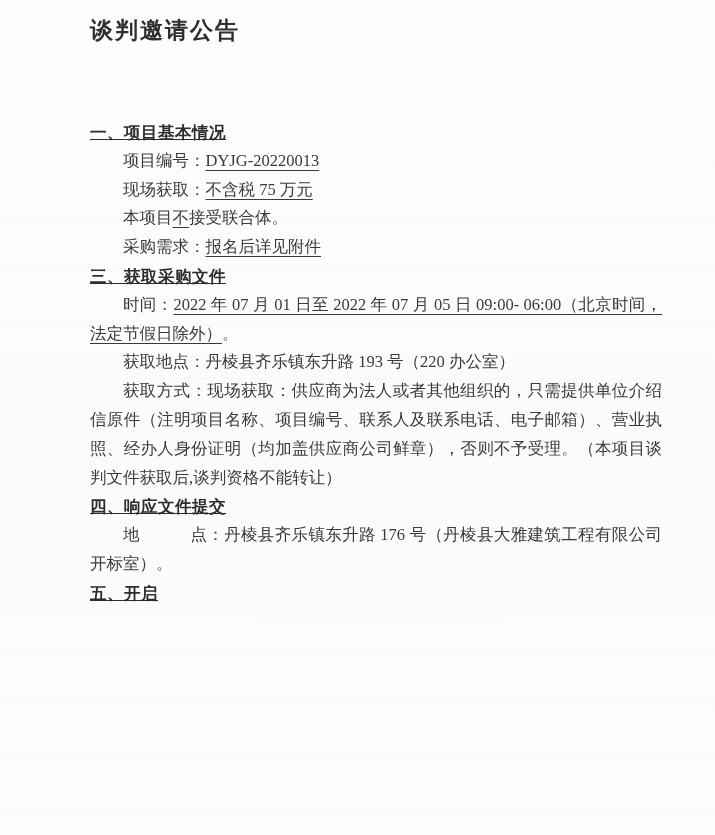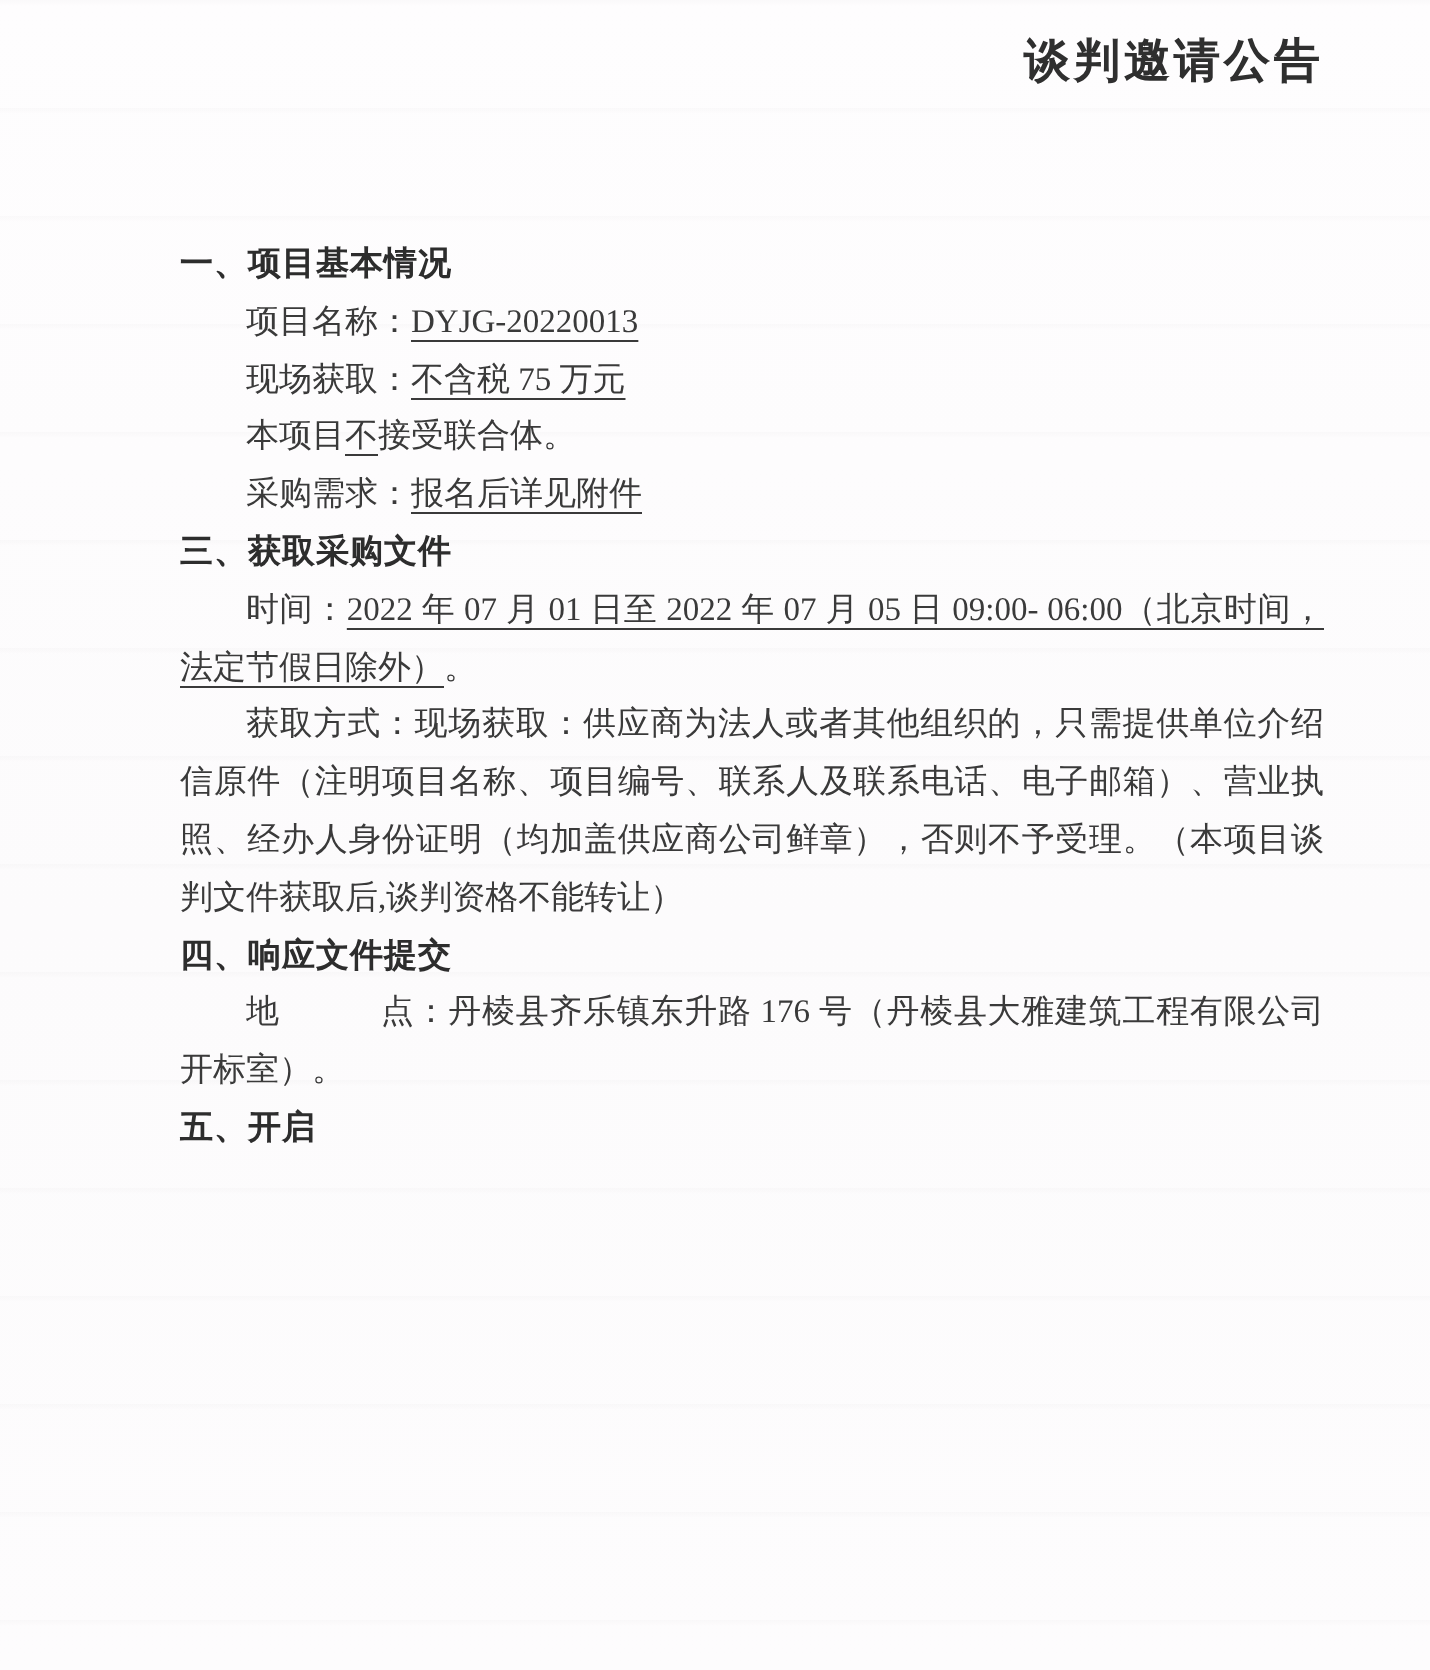--- a/index.html
+++ b/index.html
@@ -29,36 +29,37 @@
     pointer-events: none;
   }
   .doc {
     position: absolute;
     left: 90px;
     top: 14px;
     width: 572px;
   }
   .title {
     margin: 0 0 70px 0;
-    text-align: right;
+    text-align: left;
     font-family: "Liberation Serif", "DejaVu Serif", serif;
     font-size: 23px;
     line-height: 34px;
     font-weight: 700;
     letter-spacing: 2px;
     color: #2f2f2f;
   }
   .sec-heading {
     margin: 0;
     font-family: "Liberation Sans", "DejaVu Sans", sans-serif;
     font-size: 16.5px;
     line-height: 28.8px;
     font-weight: 700;
     letter-spacing: 0.5px;
     color: #2d2d2d;
+    text-decoration: underline;
   }
   .para {
     margin: 0;
     font-family: "Liberation Serif", "DejaVu Serif", serif;
     font-size: 16.5px;
     line-height: 28.8px;
     font-weight: 400;
     color: #3a3a3a;
     text-indent: 2em;
     text-align: justify;
@@ -71,28 +72,29 @@
 </style>
 </head>
 <body>
 
 <div class="paper">
   <div class="doc">
     <h1 class="title">谈判邀请公告</h1>
     <div>
         <section>
           <h2 class="sec-heading">一、项目基本情况</h2>
-          <p class="para"><span class="">项目名称：</span><span class="u">DYJG-20220013</span></p>
+          <p class="para"><span class="">项目编号：</span><span class="u">DYJG-20220013</span></p>
           <p class="para"><span class="">现场获取：</span><span class="u">不含税 75 万元</span></p>
           <p class="para"><span class="">本项目</span><span class="u">不</span><span class="">接受联合体。</span></p>
           <p class="para"><span class="">采购需求：</span><span class="u">报名后详见附件</span></p>
         </section>
         <section>
           <h2 class="sec-heading">三、获取采购文件</h2>
           <p class="para"><span class="">时间：</span><span class="u">2022 年 07 月 01 日至 2022 年 07 月 05 日 09:00- 06:00（北京时间，法定节假日除外）</span><span class="">。</span></p>
+          <p class="para"><span class="">获取地点：丹棱县齐乐镇东升路 193 号（220 办公室）</span></p>
           <p class="para"><span class="">获取方式：现场获取：供应商为法人或者其他组织的，只需提供单位介绍信原件（注明项目名称、项目编号、联系人及联系电话、电子邮箱）、营业执照、经办人身份证明（均加盖供应商公司鲜章），否则不予受理。（本项目谈判文件获取后,谈判资格不能转让）</span></p>
         </section>
         <section>
           <h2 class="sec-heading">四、响应文件提交</h2>
           <p class="para"><span class="">地　　　点：丹棱县齐乐镇东升路 176 号（丹棱县大雅建筑工程有限公司开标室）。</span></p>
         </section>
         <section>
           <h2 class="sec-heading">五、开启</h2>
         </section>
       </div>

